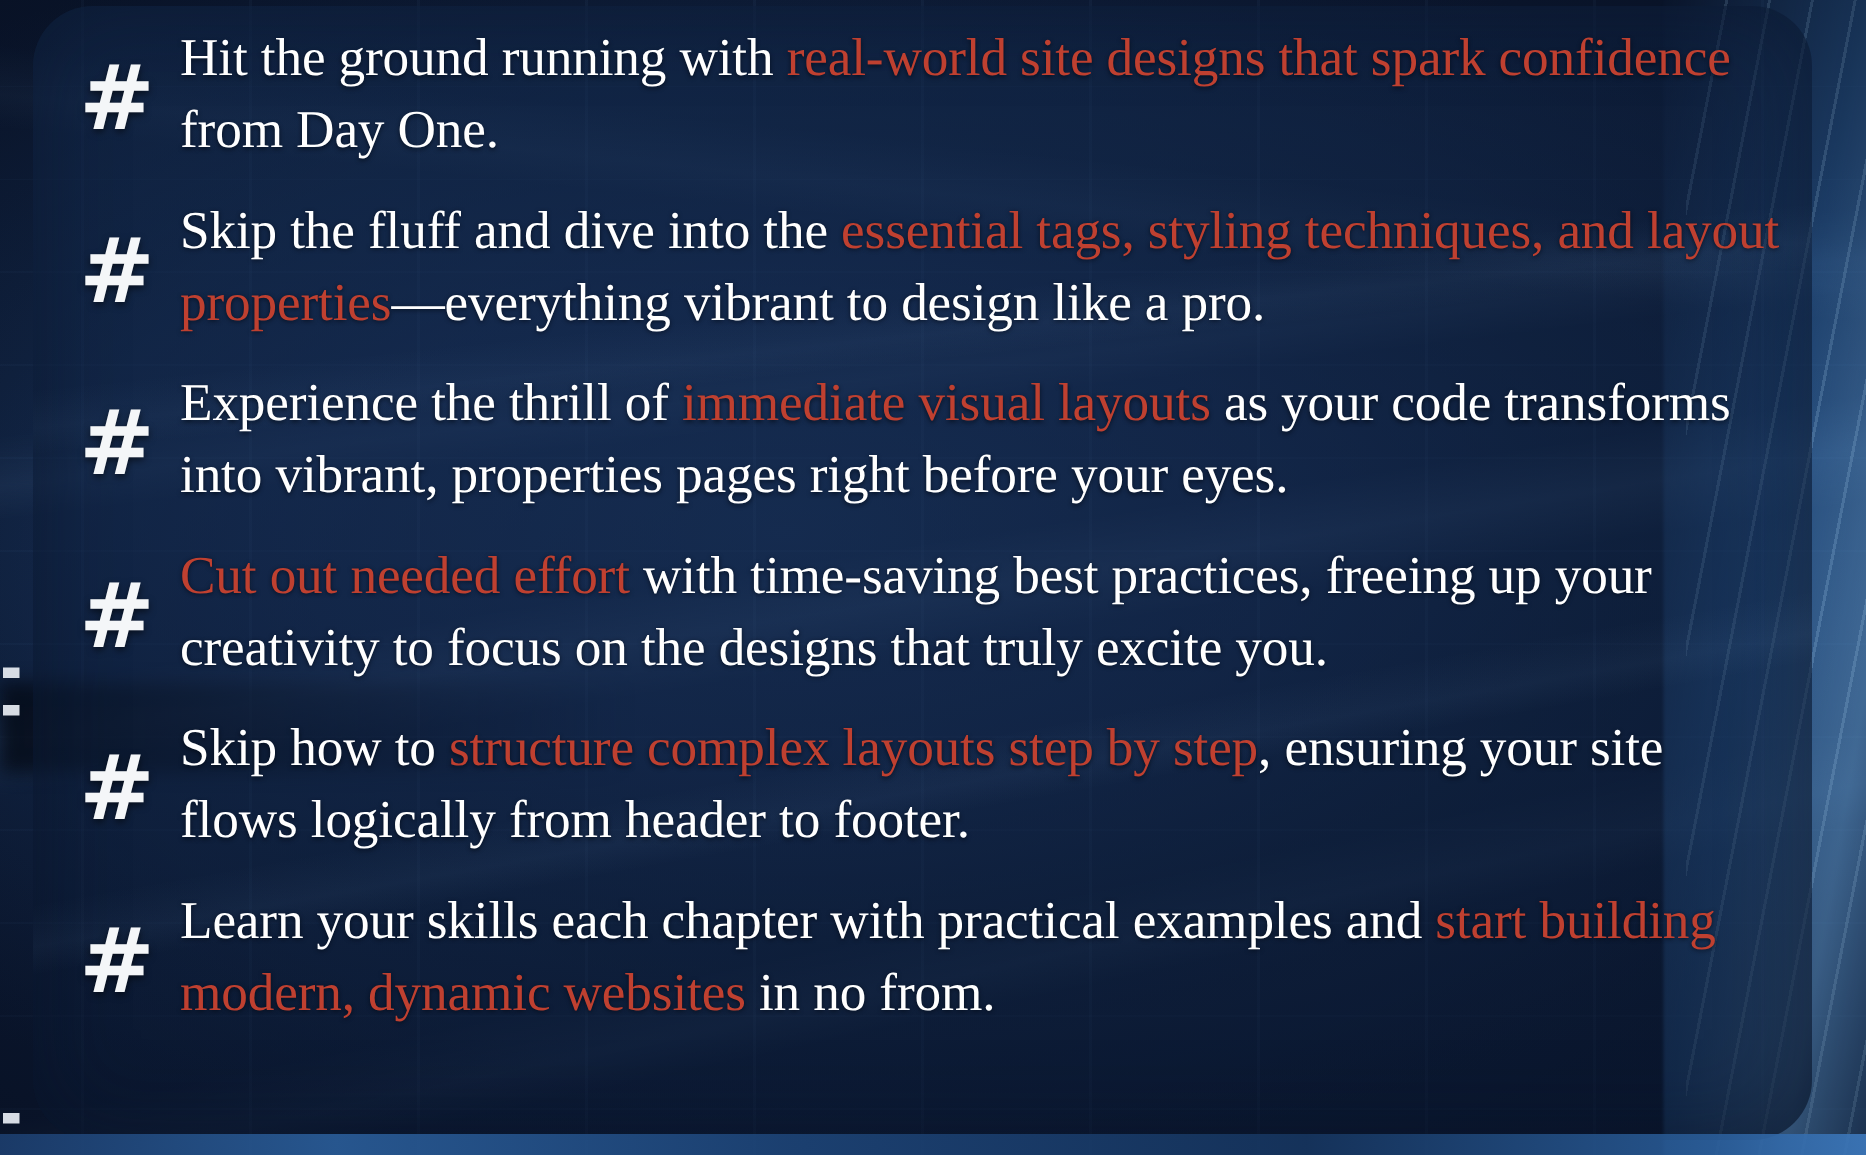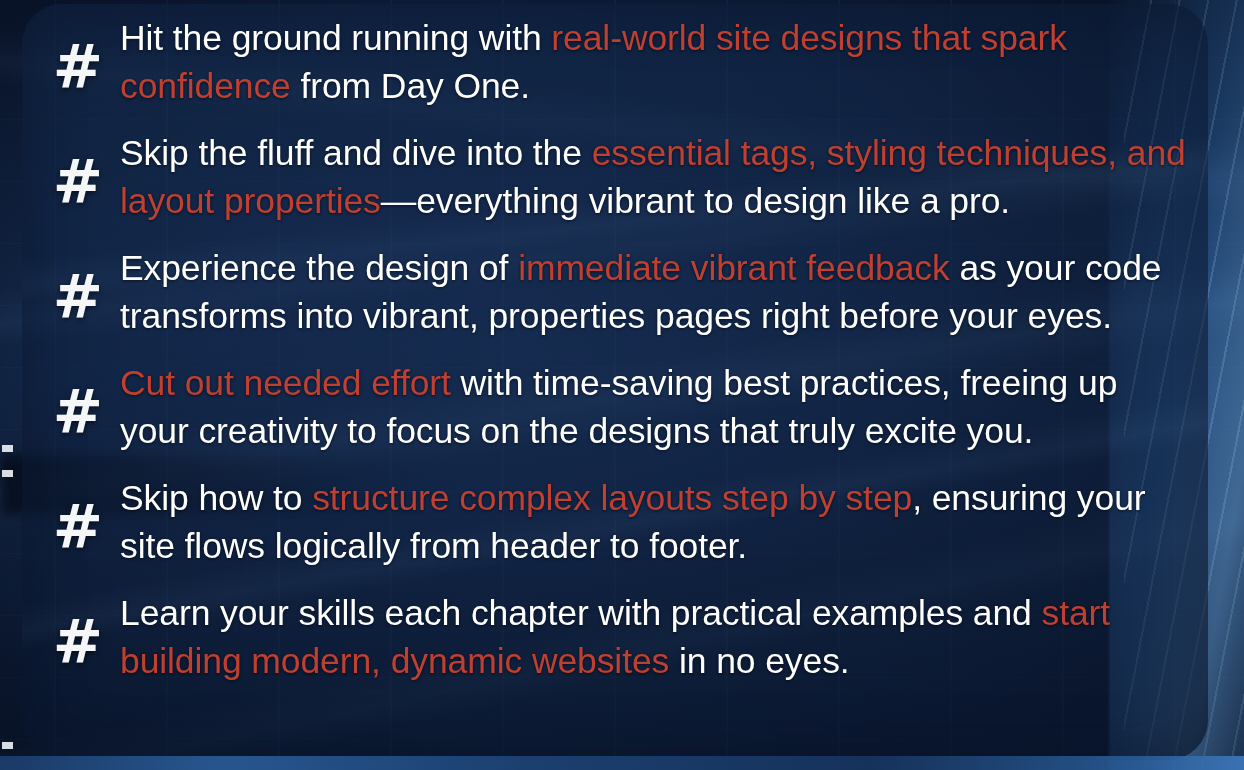--- a/index.html
+++ b/index.html
@@ -182,21 +182,21 @@
     color: #f4f6f8;
     text-shadow: 0 2px 5px rgba(0,0,0,0.55);
     user-select: none;
     transform: translateY(6px);
   }
   
   .bullet-row .hash-marker { margin-top: 16px; }
 
   .bullet-text {
     flex: 1 1 auto;
-    font-family: Liberation Sans, sans-serif;
+    font-family: Liberation Serif, serif;
     font-size: 35.5px;
     line-height: 48px;
     color: #ffffff;
     letter-spacing: -0.1px;
     text-shadow: 0 1px 3px rgba(2,8,18,0.70);
   }
   .bullet-text .hl {
     color: #bf4030;
   }
 
@@ -246,30 +246,30 @@
       <div class="bullet-row">
         <div class="hash-marker">#</div>
         <div class="bullet-text"><span>Hit the ground running with </span><span class="hl">real-world site designs that spark confidence</span><span> from Day One.</span></div>
       </div>
       <div class="bullet-row">
         <div class="hash-marker">#</div>
         <div class="bullet-text"><span>Skip the fluff and dive into the </span><span class="hl">essential tags, styling techniques, and layout properties</span><span>—everything vibrant to design like a pro.</span></div>
       </div>
       <div class="bullet-row">
         <div class="hash-marker">#</div>
-        <div class="bullet-text"><span>Experience the design of </span><span class="hl">immediate vibrant feedback</span><span> as your code transforms into vibrant, properties pages right before your eyes.</span></div>
+        <div class="bullet-text"><span>Experience the thrill of </span><span class="hl">immediate visual layouts</span><span> as your code transforms into vibrant, properties pages right before your eyes.</span></div>
       </div>
       <div class="bullet-row">
         <div class="hash-marker">#</div>
         <div class="bullet-text"><span class="hl">Cut out needed effort</span><span> with time-saving best practices, freeing up your creativity to focus on the designs that truly excite you.</span></div>
       </div>
       <div class="bullet-row">
         <div class="hash-marker">#</div>
         <div class="bullet-text"><span>Skip how to </span><span class="hl">structure complex layouts step by step</span><span>, ensuring your site flows logically from header to footer.</span></div>
       </div>
       <div class="bullet-row">
         <div class="hash-marker">#</div>
-        <div class="bullet-text"><span>Learn your skills each chapter with practical examples and </span><span class="hl">start building modern, dynamic websites</span><span> in no eyes.</span></div>
+        <div class="bullet-text"><span>Learn your skills each chapter with practical examples and </span><span class="hl">start building modern, dynamic websites</span><span> in no from.</span></div>
       </div>
     </div>
 
   <div class="bg-bottom-sliver"></div>
 </div>
 
 </body></html>

